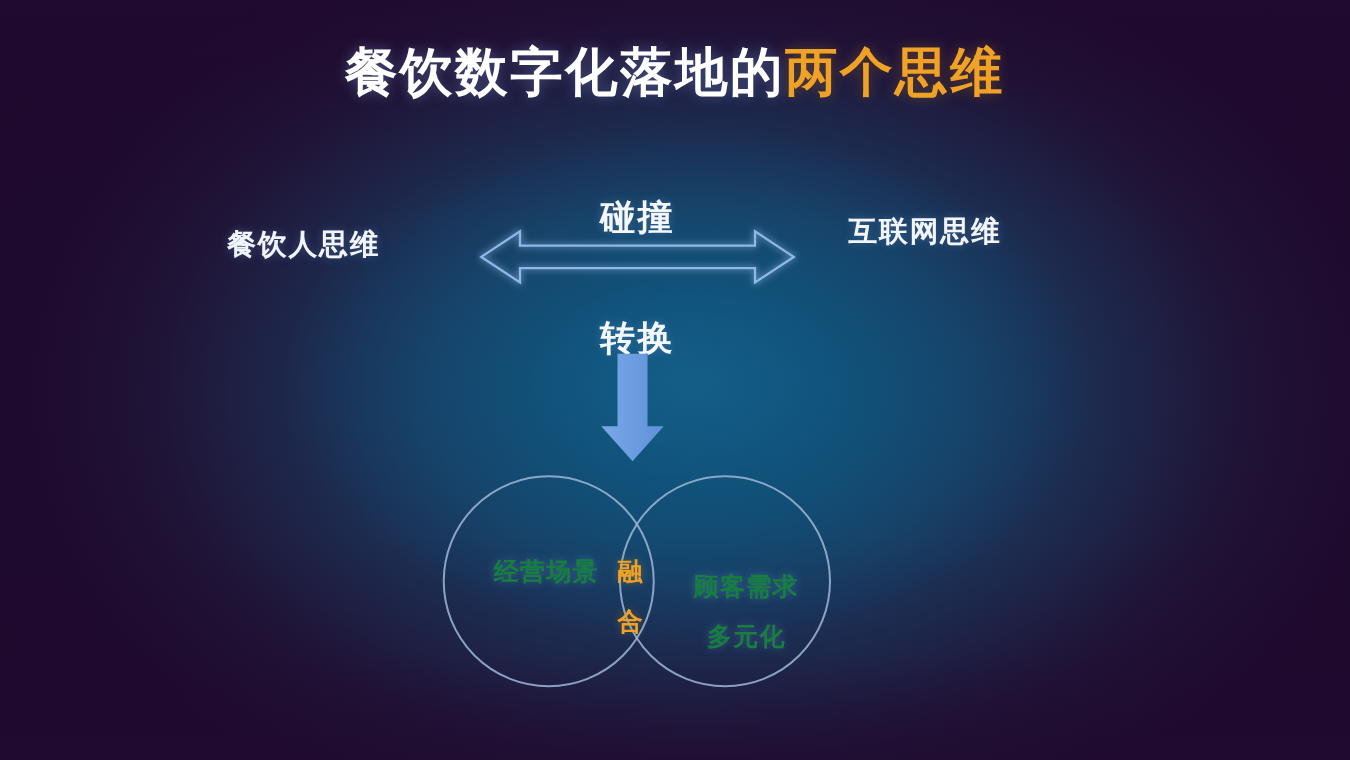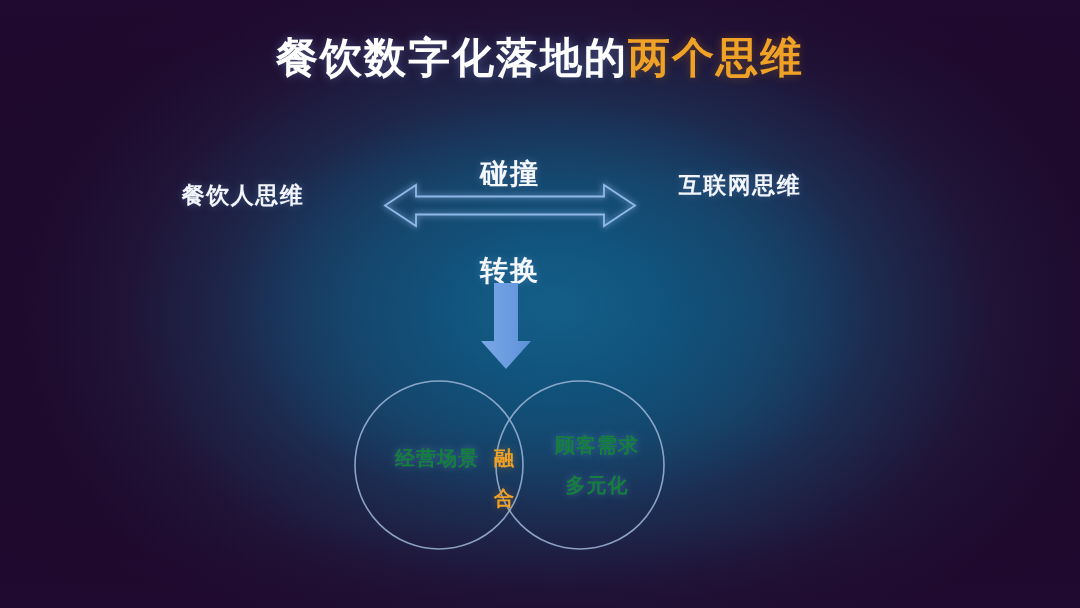--- a/index.html
+++ b/index.html
@@ -131,21 +131,21 @@
     text-align: center;
     color: #15803d;
     font-size: 20px;
     font-weight: bold;
     line-height: 2.0;
     letter-spacing: 1px;
     text-shadow: 0 0 8px rgba(150,190,255,0.30);
     white-space: nowrap;
   }
   .venn-text.left  { left: 362px; top: 440px; width: 150px; }
-  .venn-text.right { left: 522px; top: 427px; width: 150px; text-align: center; }
+  .venn-text.right { left: 522px; top: 452px; width: 150px; text-align: center; }
 
   .venn-center {
     position: absolute;
     left: 487px;
     top: 440px;
     width: 34px;
     text-align: center;
     color: #f0a227;
     font-size: 20px;
     font-weight: bold;

